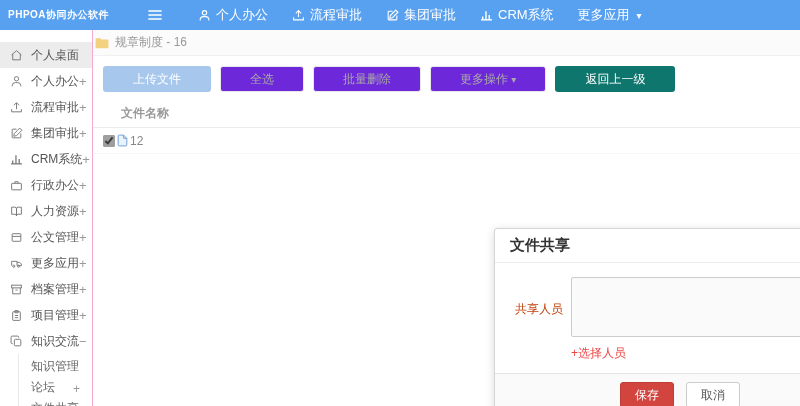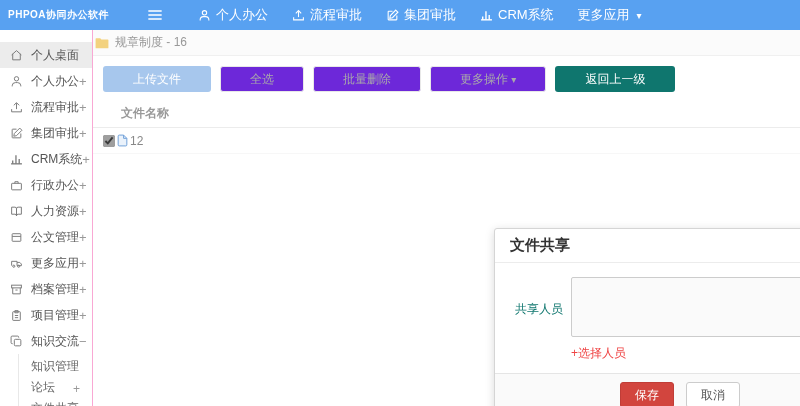--- a/index.html
+++ b/index.html
@@ -43,21 +43,21 @@
   .file-row input{ width:12px; height:12px; accent-color:#9e9e9e; }
 
   
   .modal{ position:absolute; left:494px; top:228px; width:336px; height:200px;
           background:#fff; border:1px solid #d5d5d5; border-radius:3px;
           box-shadow:0 2px 10px rgba(0,0,0,.15); }
   .modal-head{ height:34px; display:flex; align-items:center; padding:0 15px;
                border-bottom:1px solid #ececec; color:#333; font-size:15px; font-weight:bold; }
   .modal-body{ height:110px; padding:14px 15px 0 10px; }
   .field-row{ display:flex; }
-  .field-label{ width:58px; text-align:right; padding-top:24px; color:#0f766e; flex:none; margin-right:8px; }
+  .field-label{ width:58px; text-align:right; padding-top:24px; color:#c2410c; flex:none; margin-right:8px; }
   .share-textarea{ flex:1; height:60px; background:#fafafa; border:1px solid #ccc; border-radius:2px;
                    resize:none; font-family:inherit; font-size:12px; padding:4px; }
   .select-link{ display:inline-block; margin:8px 0 0 66px; color:#ef4444; cursor:pointer; }
   .modal-foot{ height:56px; background:#fafafa; border-top:1px solid #e5e5e5;
                display:flex; justify-content:center; gap:12px; padding-top:8px; padding-left:36px; }
   .btn-save{ height:26px; padding:0 14px; background:#d2453e; color:#fff; border:1px solid #c03d37; border-radius:3px; cursor:pointer; font-size:12px; }
   .btn-cancel{ height:26px; padding:0 14px; background:#fff; color:#555; border:1px solid #ccc; border-radius:3px; cursor:pointer; font-size:12px; }
 </style>
 </head>
 <body>

